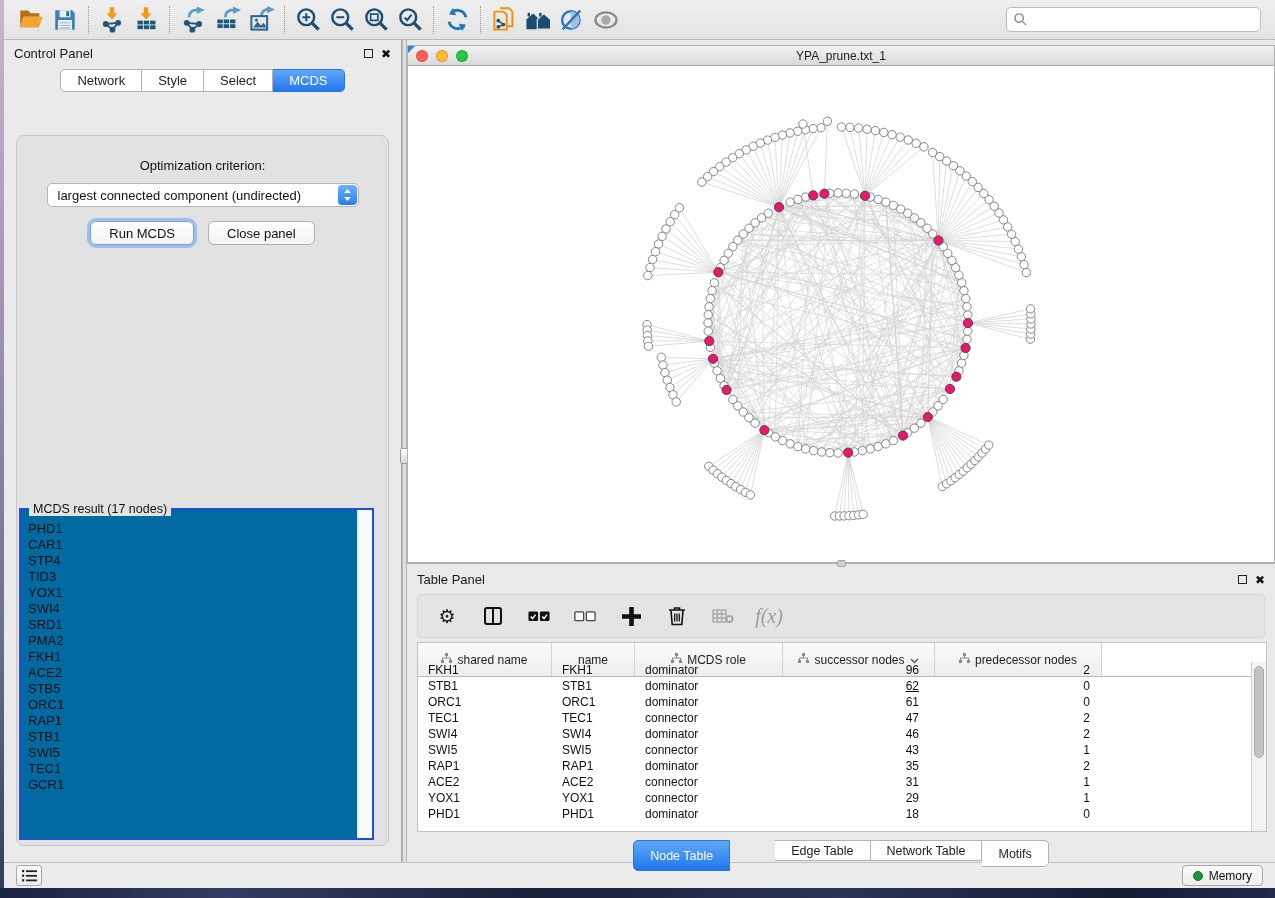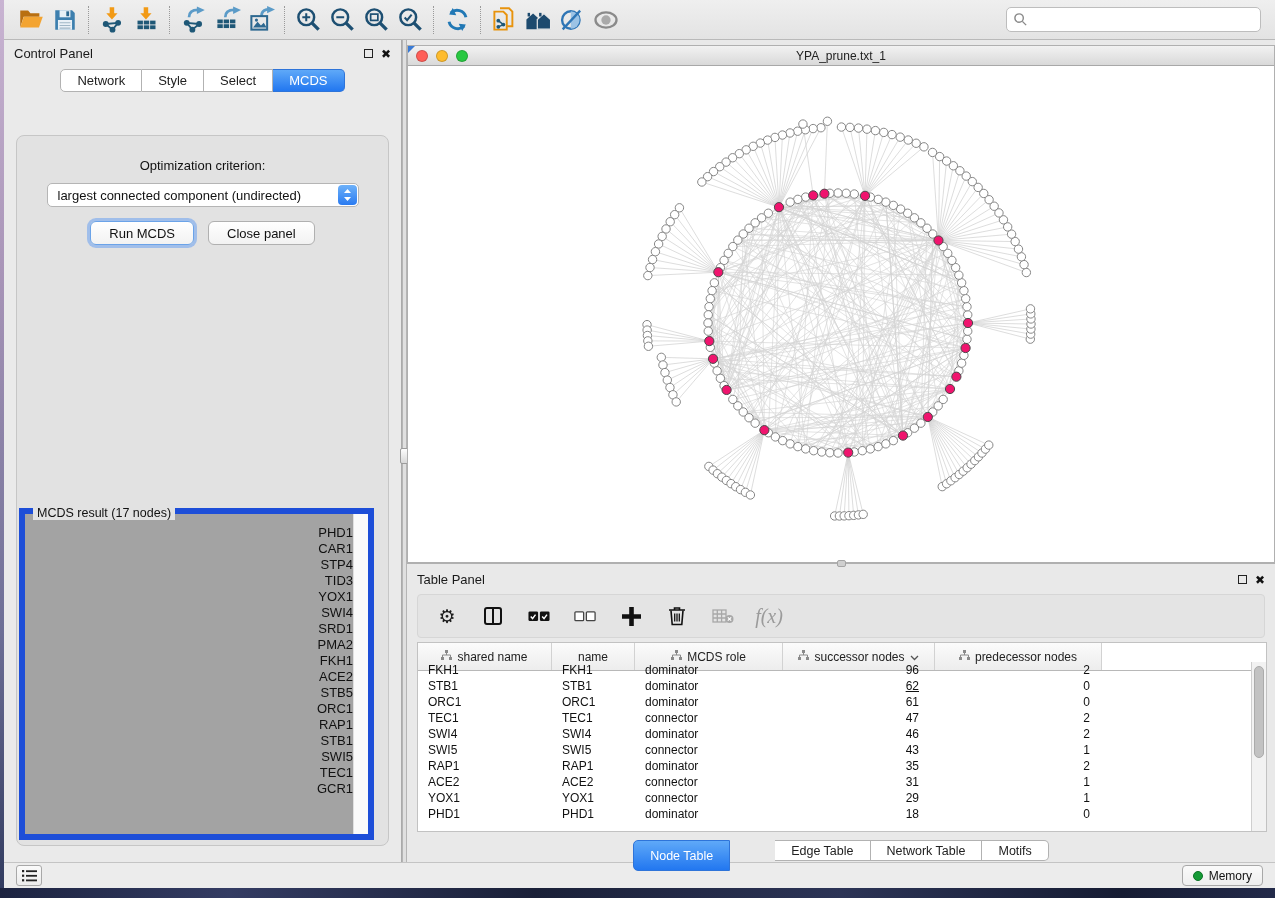--- a/index.html
+++ b/index.html
@@ -49,21 +49,21 @@
   #opt-stepper { position:absolute; right:1px; top:1px; width:19px; height:20px;
     background:linear-gradient(#6db1f9,#2a7bf1); border-radius:4px;
     display:flex; flex-direction:column; align-items:center; justify-content:center; }
   #opt-stepper svg { display:block; }
   #cp-buttons { display:flex; justify-content:center; gap:14px; margin-top:14px; }
   .cp-btn { height:24px; padding:0 18px; background:linear-gradient(#ffffff,#f2f2f2);
     border:1px solid #b0b0b0; border-radius:6px; font-size:13px; color:#111; }
   .cp-btn.focused { border-color:#6ba3e8; box-shadow:0 0 0 3px rgba(106,160,240,.55); }
 
   #mcds-group { position:absolute; left:2px; right:14px; top:372px; bottom:5px;
-    border:6px solid #1d4ed8; background:#a3a3a3;text-align:right; }
+    border:2px solid #1d4ed8; background:#0369a1; }
   #mcds-title { position:absolute; top:-8px; left:8px; background:#e2e2e2; padding:0 4px;
     font-size:12.5px; color:#111; }
   #mcds-list { position:absolute; left:0; top:3px; bottom:0; right:15px; overflow:hidden;
     padding:8px 0 0 7px; }
   .mcds-item { font-size:13px; line-height:16px; color:#111; }
   #mcds-scroll { position:absolute; right:0; top:0; bottom:0; width:15px;
     background:#fafafa; border-left:1px solid #e0e0e0; }
 
   
   #v-splitter { position:absolute; left:402px; top:40px; width:5px; height:822px; background:#e0e0e0;
@@ -92,21 +92,21 @@
     background:#cfcfcf; border:1px solid #a5a5a5; border-radius:2px; }
   #tp-toolbar { position:absolute; left:10px; right:10px; top:30px; height:44px;
     background:#e4e4e4; border:1px solid #d6d6d6; border-radius:4px;
     display:flex; align-items:center; gap:24px; padding-left:18px; }
   .tpt-ico { display:flex; align-items:center; justify-content:center; width:22px; height:22px; }
   #gear-glyph { font-size:19px; color:#1c1c1c; line-height:1; }
   #fx-glyph { font-family:"Liberation Serif",serif; font-style:italic; font-size:20px; color:#9b9b9b; }
 
   #node-table { position:absolute; left:10px; top:78px; width:850px; height:190px;
     background:#fff; border:1px solid #c2c2c2; }
-  #nt-header { display:flex; height:28px; border-bottom:1px solid #b8b8b8; }
+  #nt-header { display:flex; height:34px; border-bottom:1px solid #b8b8b8; }
   .th { display:flex; align-items:center; justify-content:center; gap:5px;
     background:linear-gradient(#fbfbfb,#ededed); border-right:1px solid #d2d2d2;
     font-size:12px; color:#222; overflow:hidden; }
   .th-fill { flex:1; background:#fff; border:none; }
   #nt-body { position:absolute; left:0; top:19px; right:15px; bottom:0; overflow:hidden; }
   .tr { display:flex; height:16px; }
   .td { font-size:12px; color:#111; line-height:16px; white-space:nowrap; overflow:hidden; }
   .td.l { padding-left:10px; } .td.r { text-align:right; }
   #nt-scroll { position:absolute; right:0; top:19px; bottom:0; width:15px;
     background:#f2f2f2; border-left:1px solid #cfcfcf; }
@@ -1190,21 +1190,21 @@
       </div>
     <div id="nt-scroll">
       <div id="nt-thumb"></div>
     </div>
   </div>
 
   <div id="bottom-tabs" class="seg-tabs">
       <div class="seg-tab active" style="height: 31px; font-size: 12.5px;">Node Table</div>
       <div class="seg-tab" style="height: 21px; font-size: 12.5px; margin-left: 45px;">Edge Table</div>
       <div class="seg-tab" style="height: 21px; font-size: 12.5px;">Network Table</div>
-      <div class="seg-tab" style="height: 21px; font-size: 12.5px;">Motifs</div>
+      <div class="seg-tab" style="height: 27px; font-size: 12.5px;">Motifs</div>
     </div>
 </div>
 
 <div id="status-bar">
   <div id="list-btn">
     <svg width="15" height="12" viewBox="0 0 15 12">
         <g fill="#222">
           <rect x="0" y="0" width="2.2" height="2.2"></rect>
           <rect x="0" y="4.6" width="2.2" height="2.2"></rect>
           <rect x="0" y="9.2" width="2.2" height="2.2"></rect>

